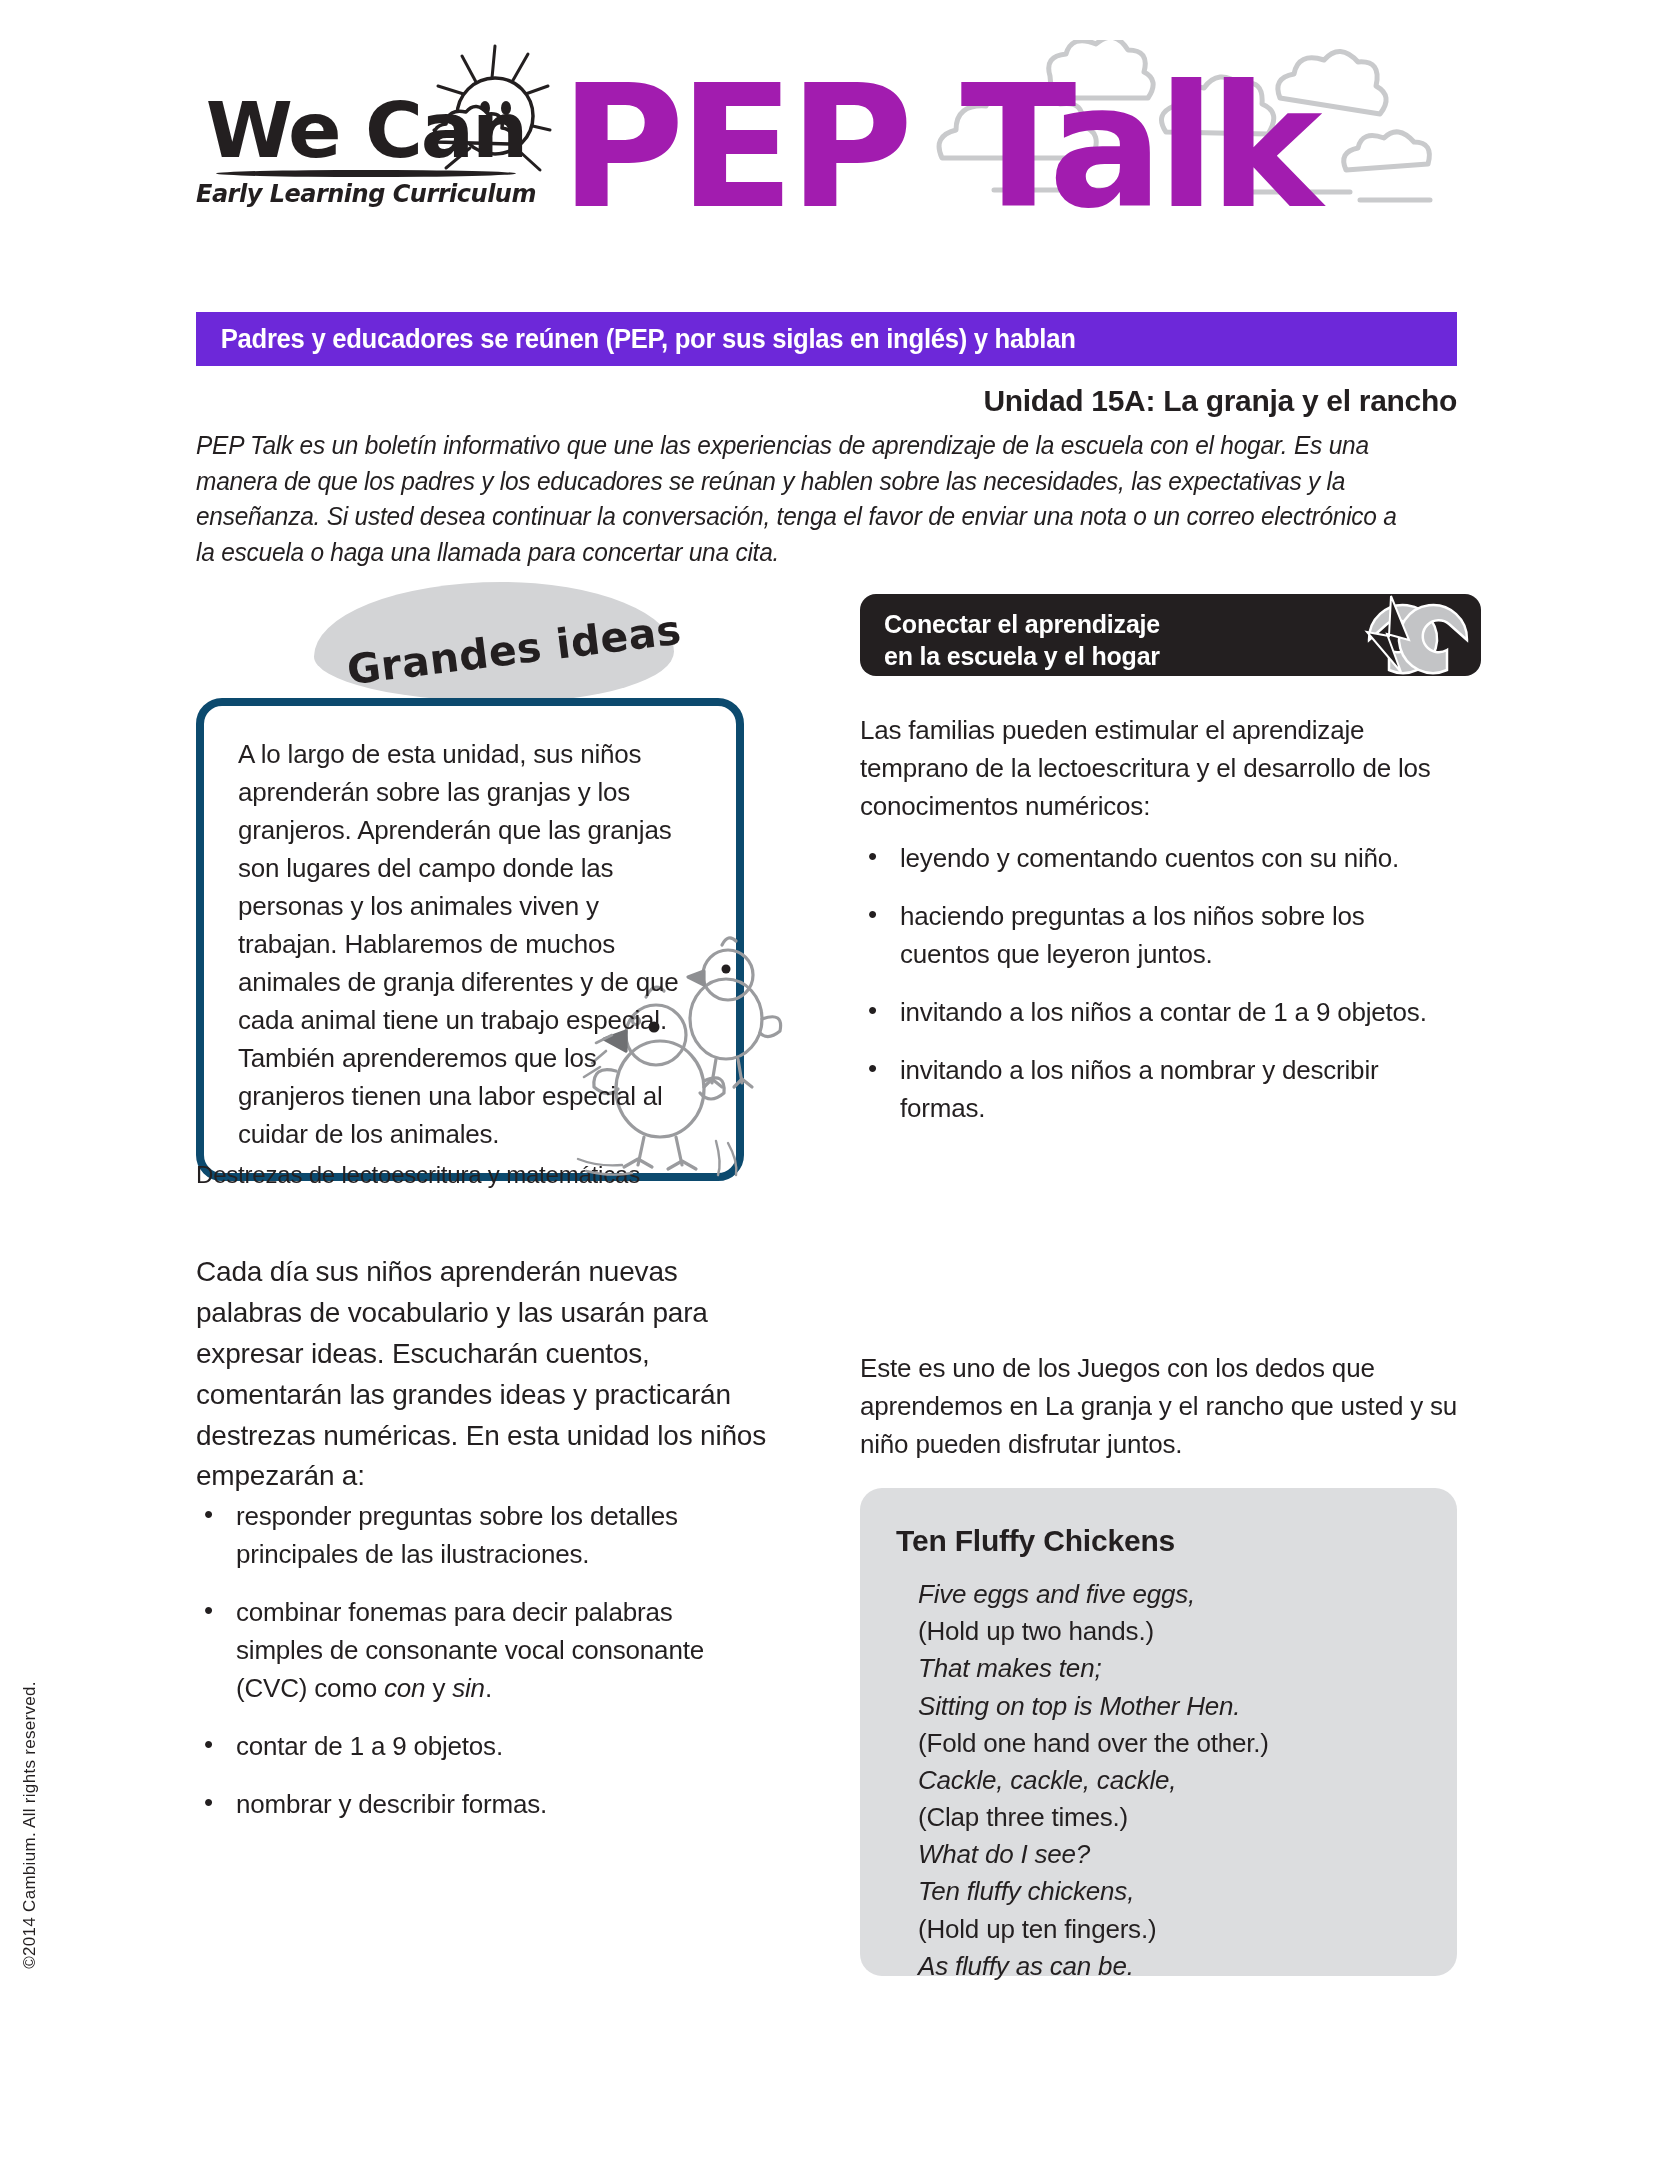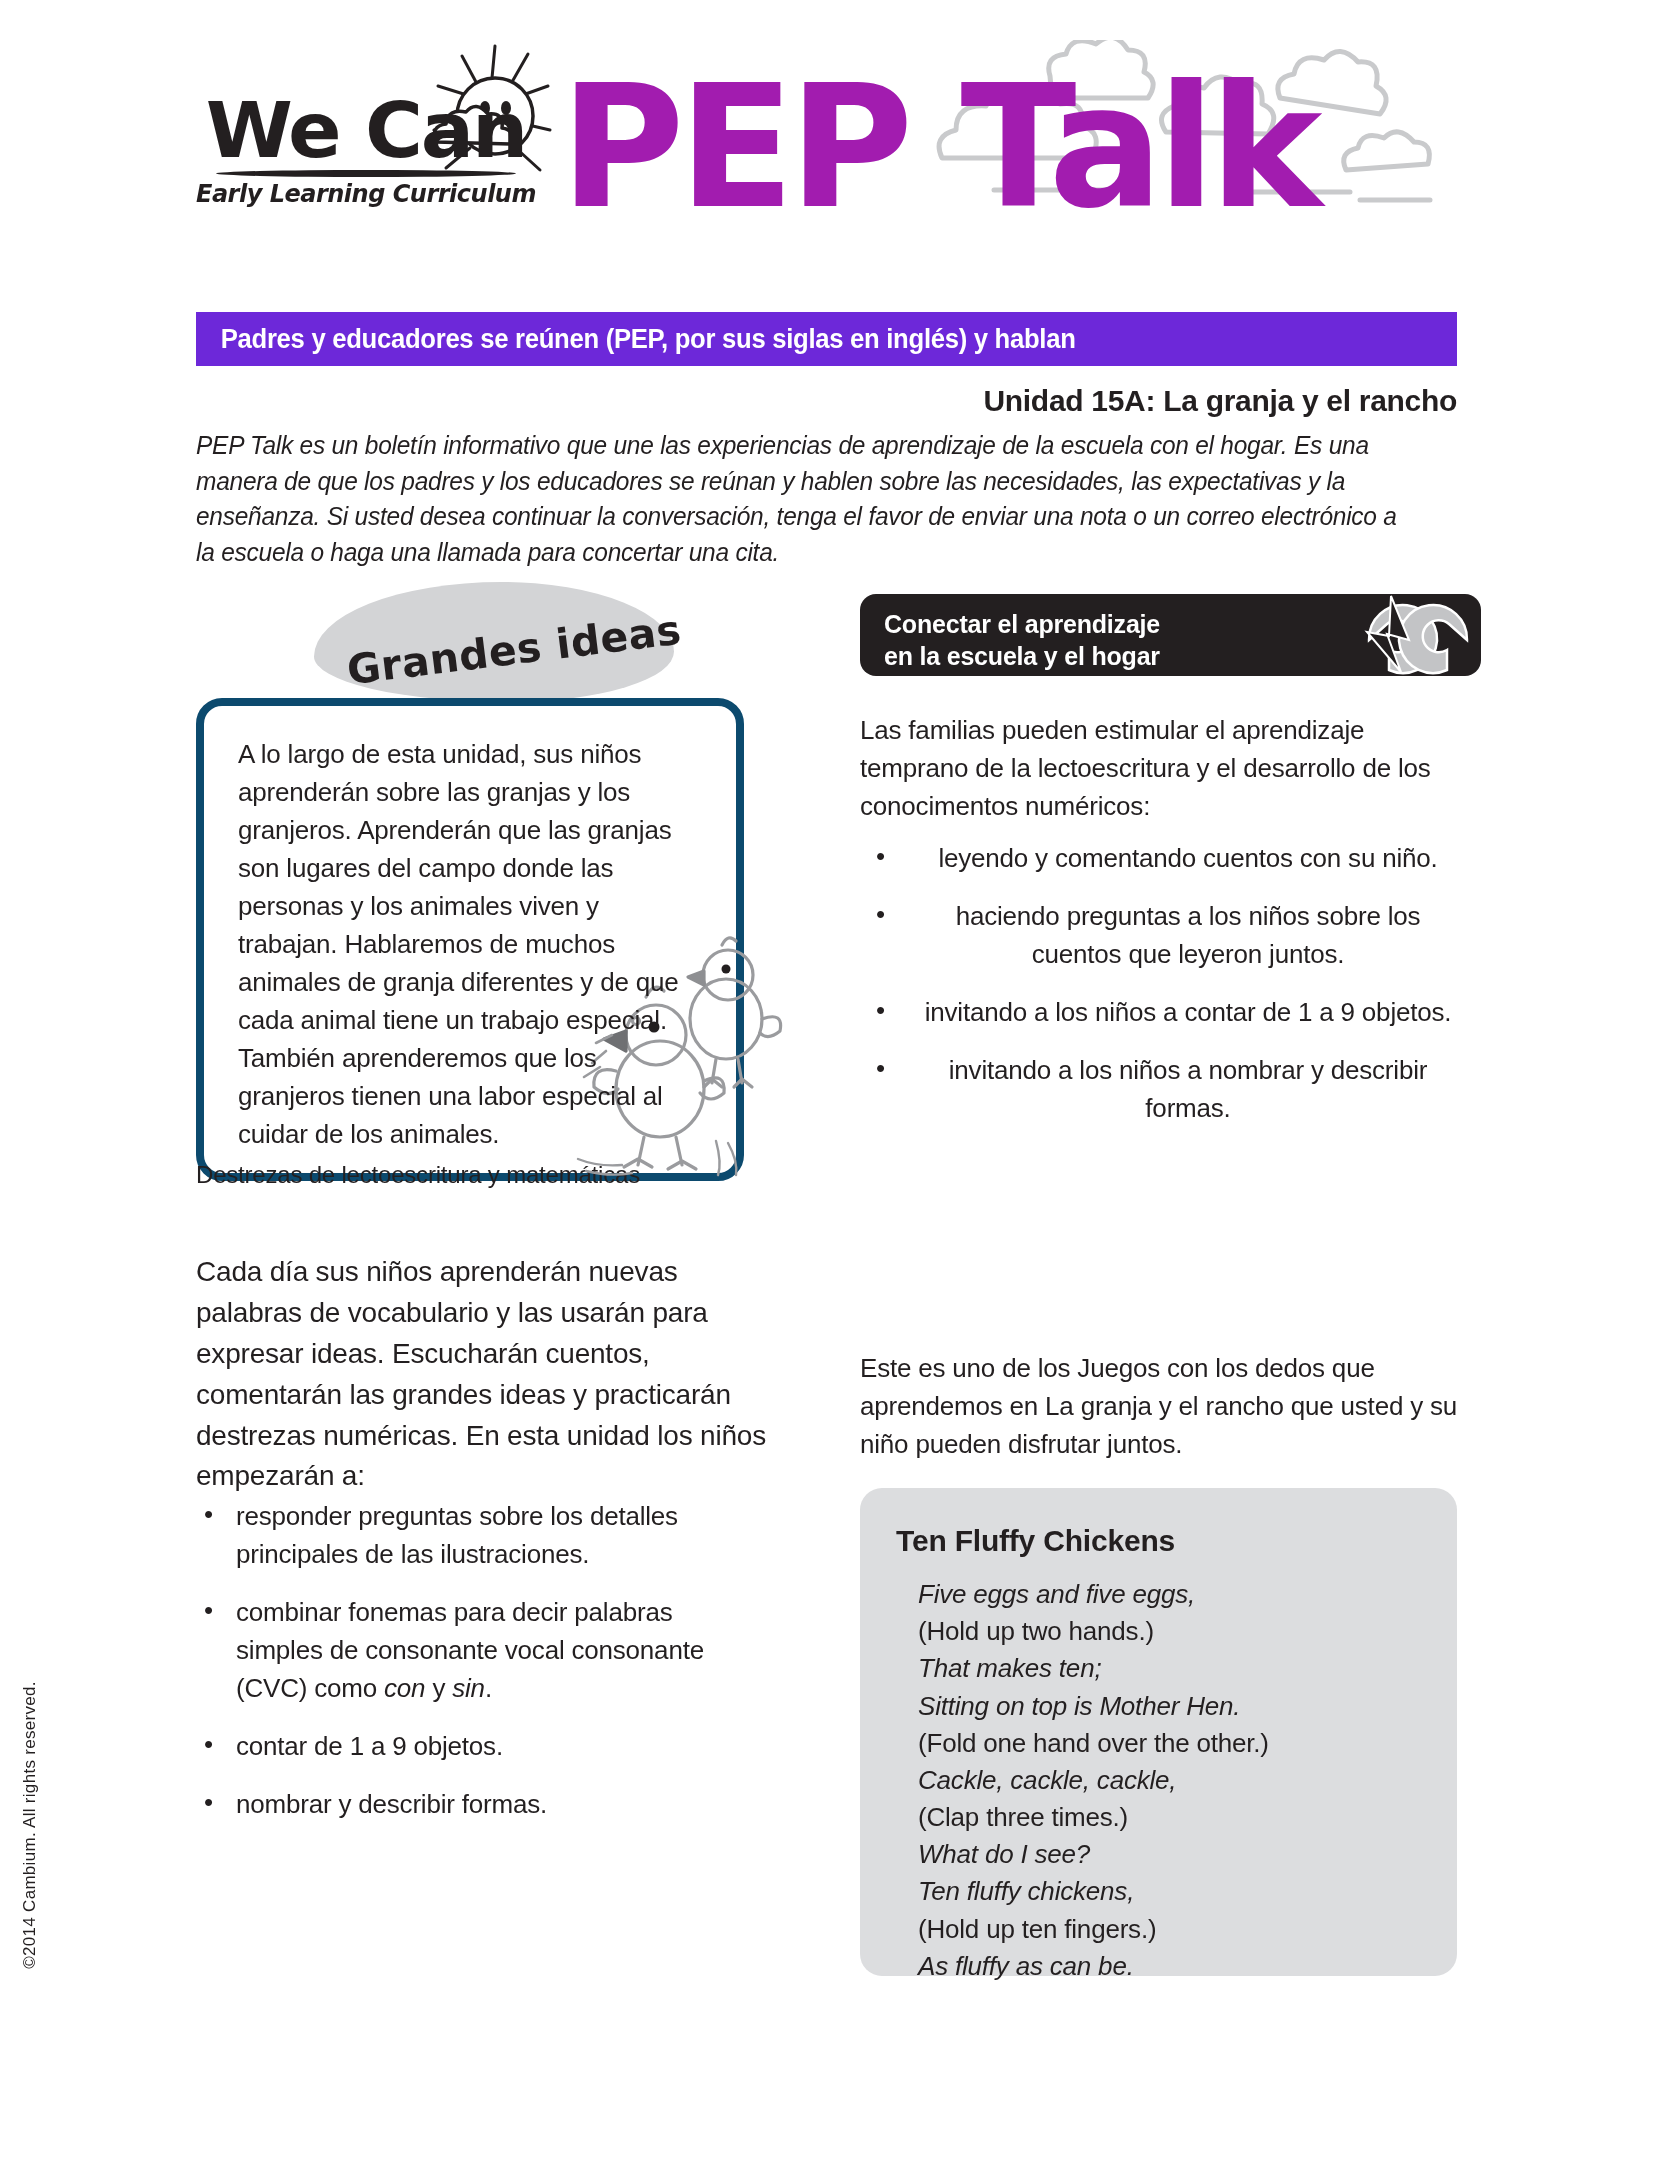--- a/index.html
+++ b/index.html
@@ -108,21 +108,21 @@
   }
   .connect-text {
     position:absolute; left:24px; top:14px;
     color:#ffffff; font-size:25px; font-weight:bold;
     line-height:1.28; letter-spacing:-0.2px;
   }
   .cycle-icon { position:absolute; right:2px; top:-14px; width:180px; height:118px; }
 
   .rc-para { font-size:26px; line-height:1.46; letter-spacing:-0.2px; }
   .rc-intro { position:absolute; left:0; top:132px; width:600px; }
-  .rc-list  { position:absolute; left:8px; top:260px; width:600px;text-align:center; }
+  .rc-list  { position:absolute; left:0; top:260px; width:600px; }
   .rc-outro { position:absolute; left:0; top:770px; width:600px; }
 
   
   ul.bullets { list-style:none; margin:0; padding:0; }
   ul.bullets li {
     position:relative; padding-left:40px; margin-bottom:20px;
     font-size:26px; line-height:1.46; letter-spacing:-0.2px;
   }
   ul.bullets li::before {
     content:"•"; position:absolute; left:8px; top:-2px; font-size:26px;

